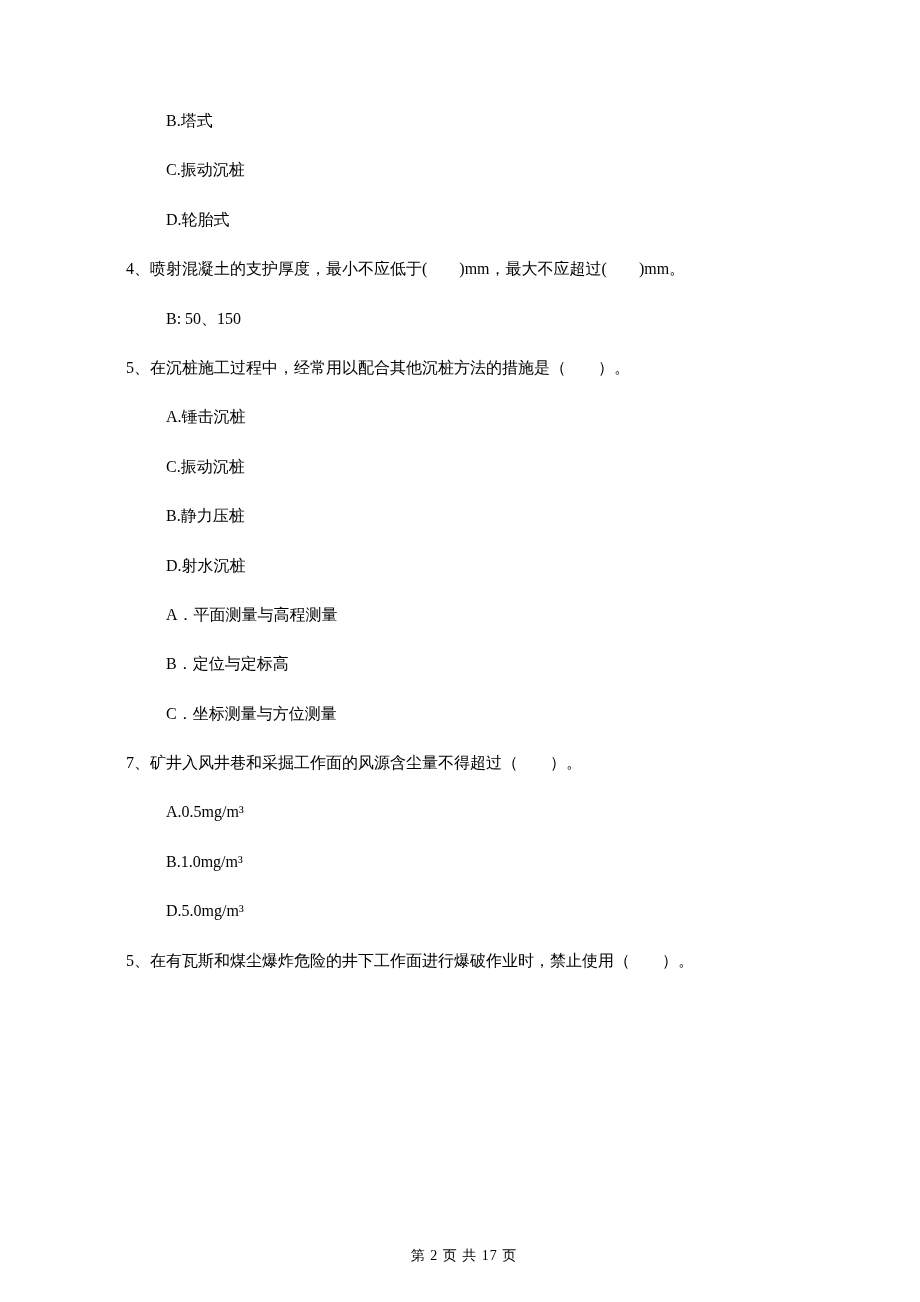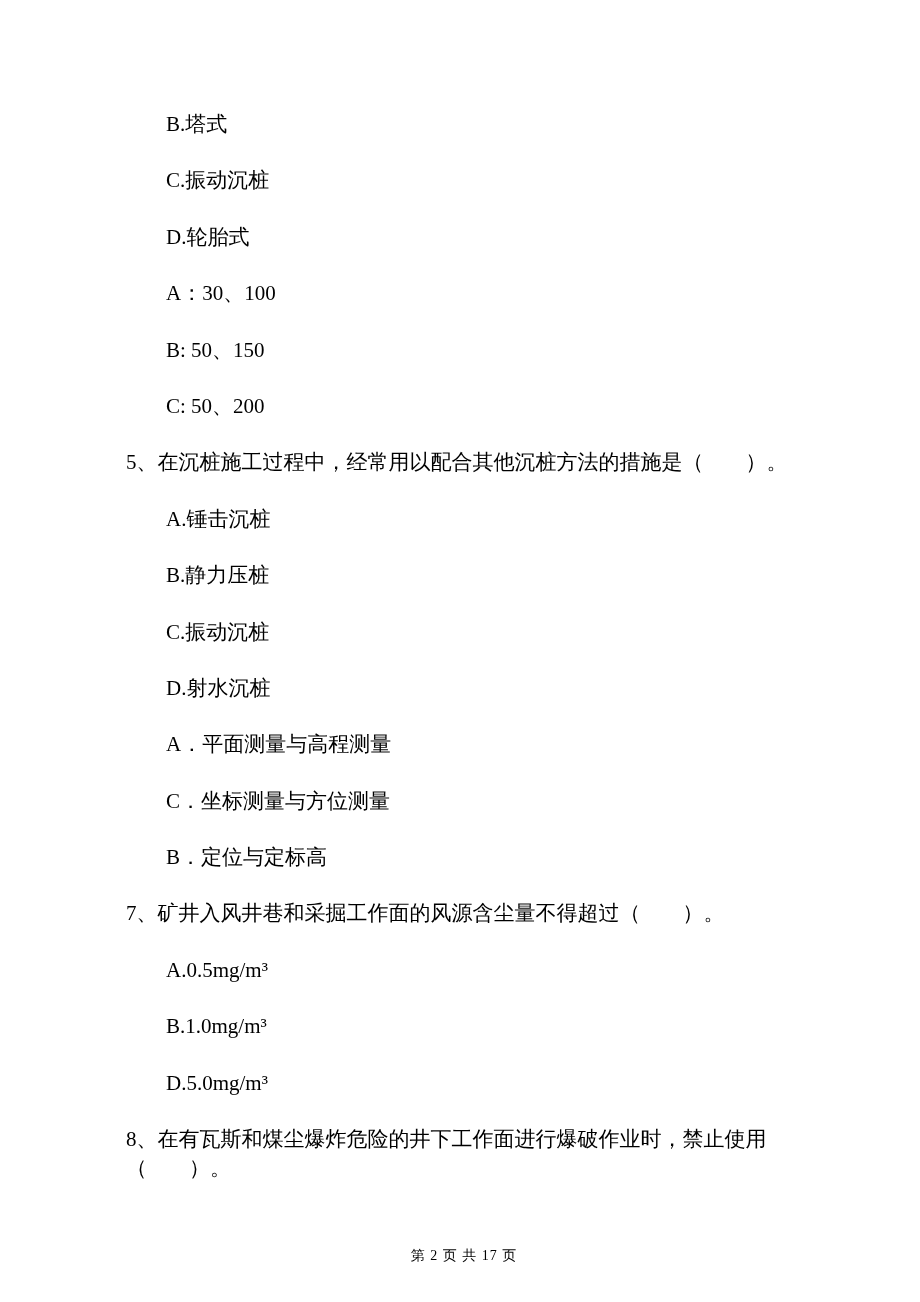--- a/index.html
+++ b/index.html
@@ -6,21 +6,21 @@
     body {
       width: 920px;
       height: 1302px;
       background: #ffffff;
       font-family: "SimSun", "宋体", serif;
       color: #000000;
       position: relative;
       padding: 110px 126px 60px 126px;
     }
     .content {
-      font-size: 21px;
+      font-size: 16px;
       line-height: 1.4;
     }
     .option {
       padding-left: 40px;
       margin-bottom: 27px;
     }
     .question {
       margin-bottom: 27px;
     }
     .first-option {
@@ -38,36 +38,35 @@
   </style>
 </head>
 <body>
 
 <div class="content">
 
   <div class="option first-option">B.塔式</div>
   <div class="option">C.振动沉桩</div>
   <div class="option">D.轮胎式</div>
 
-  <div class="option">A：30、100</div>
+  <div class="question">4、喷射混凝土的支护厚度，最小不应低于(　　)mm，最大不应超过(　　)mm。</div>
   <div class="option">B: 50、150</div>
-  <div class="option">C: 50、200</div>
 
   <div class="question">5、在沉桩施工过程中，经常用以配合其他沉桩方法的措施是（　　）。</div>
   <div class="option">A.锤击沉桩</div>
+  <div class="option">C.振动沉桩</div>
   <div class="option">B.静力压桩</div>
-  <div class="option">C.振动沉桩</div>
   <div class="option">D.射水沉桩</div>
 
   <div class="option">A．平面测量与高程测量</div>
+  <div class="option">B．定位与定标高</div>
   <div class="option">C．坐标测量与方位测量</div>
-  <div class="option">B．定位与定标高</div>
 
   <div class="question">7、矿井入风井巷和采掘工作面的风源含尘量不得超过（　　）。</div>
   <div class="option">A.0.5mg/m³</div>
   <div class="option">B.1.0mg/m³</div>
   <div class="option">D.5.0mg/m³</div>
 
-  <div class="question">8、在有瓦斯和煤尘爆炸危险的井下工作面进行爆破作业时，禁止使用（　　）。</div>
+  <div class="question">5、在有瓦斯和煤尘爆炸危险的井下工作面进行爆破作业时，禁止使用（　　）。</div>
 
 </div>
 
 <div class="footer">第 2 页 共 17 页</div>
 
 </body></html>

